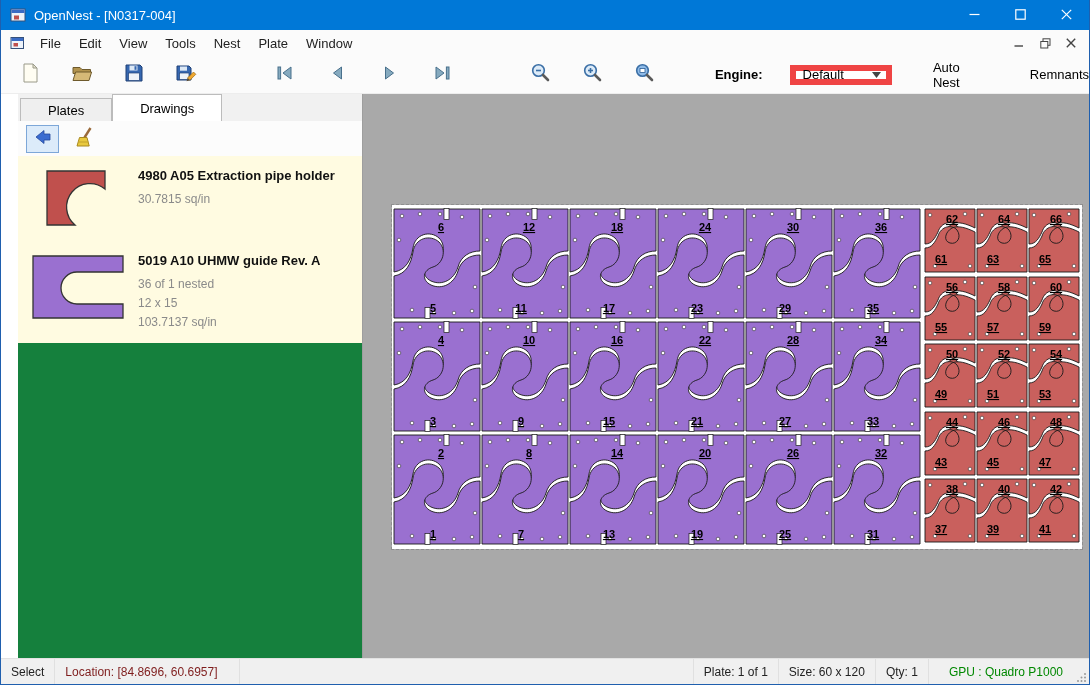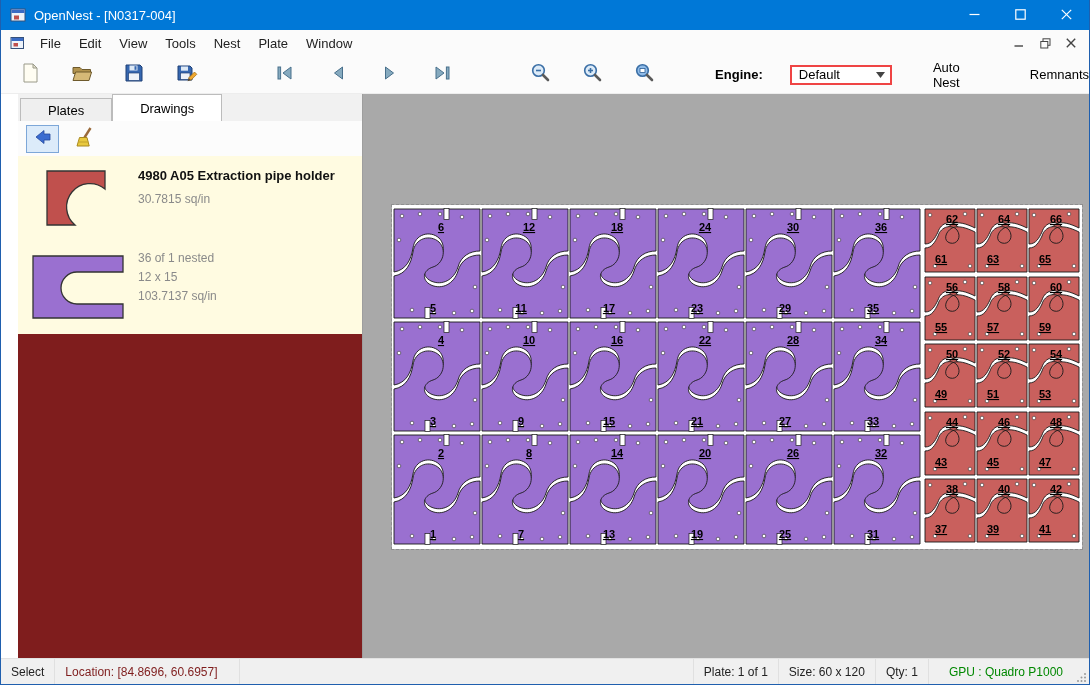--- a/index.html
+++ b/index.html
@@ -19,34 +19,34 @@
   .menu-doc-icon { margin:0 6px 0 9px; display:flex; }
   .menu-item { padding:4px 9px; cursor:default; }
   .mdi-controls { margin-left:auto; display:flex; align-items:center; margin-right:8px; gap:6px; }
   .mdi-btn { width:20px; height:18px; display:flex; align-items:center; justify-content:center; }
 
   
   .toolbar { height:38px; background:#fbfbfb; border-bottom:1px solid #ededed; display:flex; align-items:center; padding-left:12px; flex:0 0 auto;gap:19px; }
   .tbtn { width:34px; height:30px; display:flex; align-items:center; justify-content:center; }
   .tgap { width:28px; }
   .engine-label { font-weight:bold; font-size:13px; margin-left:34px; }
-  .combo { width:104px; height:20px; border:2px solid #ef4444; background:#fff; display:flex; align-items:center; padding:0 5px 0 7px; font-size:13px; margin-left:8px; }
+  .combo { width:104px; height:20px; border:6px solid #ef4444; background:#fff; display:flex; align-items:center; padding:0 5px 0 7px; font-size:13px; margin-left:8px; }
   .combo-arrow { margin-left:auto; display:flex; }
   .tool-label { font-size:13px; margin-left:22px; }
 
   
   .bodyrow { flex:1; display:flex; min-height:0;margin-left:17px; }
   .left-panel { width:345px; background:#fff; border-right:1px solid #9e9e9e; display:flex; flex-direction:column; flex:0 0 auto; }
   .tabstrip { height:27px; background:#f1f1f1; display:flex; align-items:flex-end; padding-left:2px; flex:0 0 auto; }
   .tab { padding:0 27px; display:flex; align-items:center; font-size:13px; height:23px; background:#efefef; border:1px solid #bcbcbc; border-bottom:none; }
   .tab.active { height:27px; background:#fff; }
   .panel-toolbar { height:35px; display:flex; align-items:center; gap:10px; padding:0 8px; background:#fcfcfc; flex:0 0 auto; }
   .ptb-btn { width:33px; height:28px; display:flex; align-items:center; justify-content:center; }
   .ptb-btn.active { border:1px solid #7da7d8; background:#dcebfa; }
-  .parts-list { flex:1; background:#7f1d1d; overflow:hidden; }
+  .parts-list { flex:1; background:#15803d; overflow:hidden; }
   .part-item { display:flex; align-items:flex-start; background:#fffbe1; padding:8px 6px 10px 8px; }
   .part-thumb { width:106px; flex:0 0 auto; display:flex; justify-content:center; padding-top:3px; }
   .part-meta { flex:1; padding-left:6px; }
   .part-title { font-size:13px; font-weight:bold; padding:4px 0 7px; color:#111; }
   .part-line { font-size:12px; color:#8a8a8a; line-height:1.6; }
 
   .canvas { flex:1; position:relative; background:#a9a9a9; overflow:hidden; }
   .plate { position:absolute; left:29px; top:111px; width:690px; height:344px; background:#fff; outline:1px dashed #8f8f8f; }
 
   
@@ -273,20 +273,21 @@
           </span>
         </div>
 
         <div class="part-item">
           <span class="part-thumb">
             <svg width="100" height="72">
                 <path d="M4,4 L94,4 L94,20 L48,20 A16,16 0 0 0 48,52 L94,52 L94,66 L4,66 Z" fill="#9a70d0" stroke="#333" stroke-width="1.3"></path>
               </svg>
           </span>
           <span class="part-meta">
+            <div class="part-title">5019 A10 UHMW guide Rev. A</div>
             <div class="part-line">36 of 1 nested</div>
             <div class="part-line">12 x 15</div>
             <div class="part-line">103.7137 sq/in</div>
           </span>
         </div>
 
       </div>
     </div>
 
     <div class="canvas">

